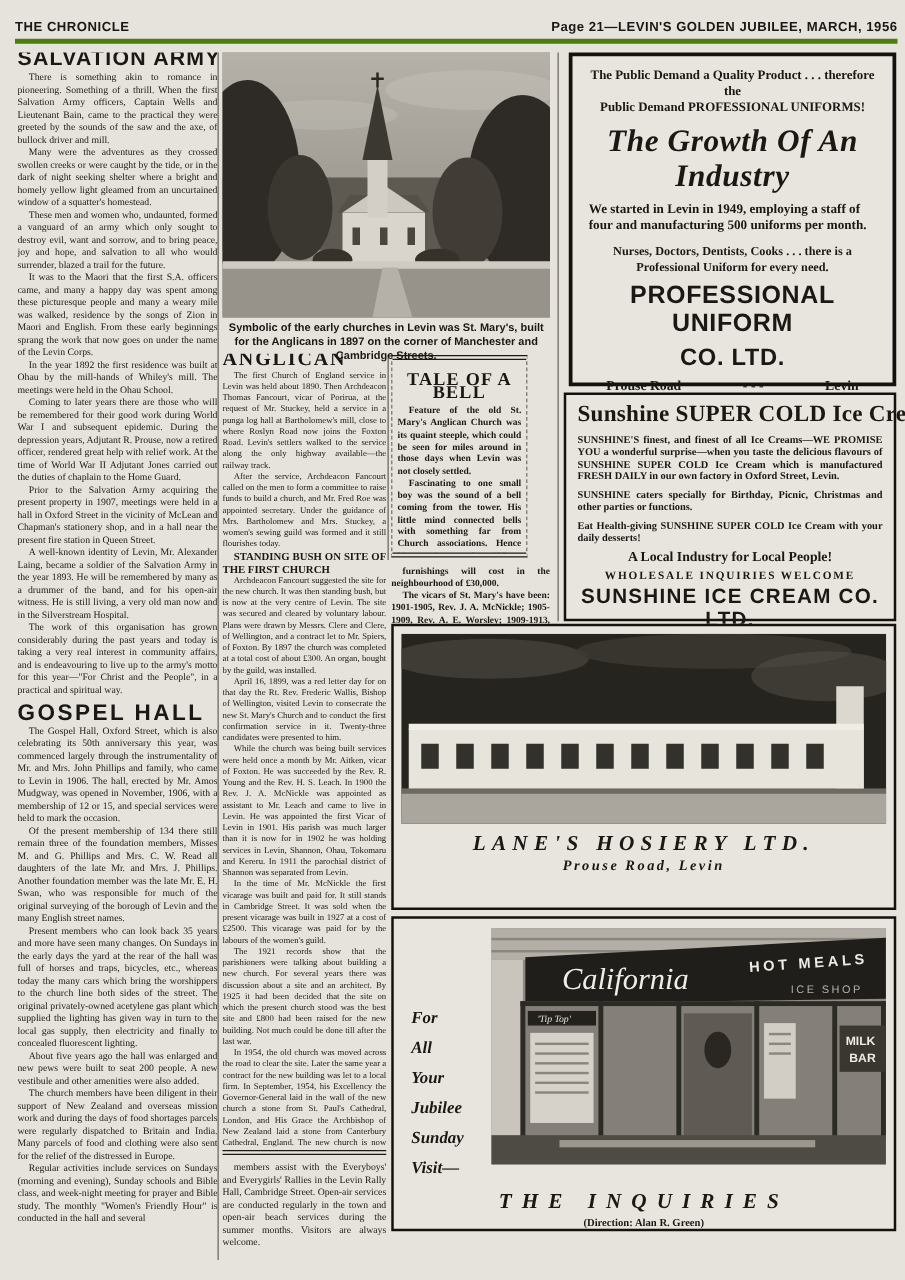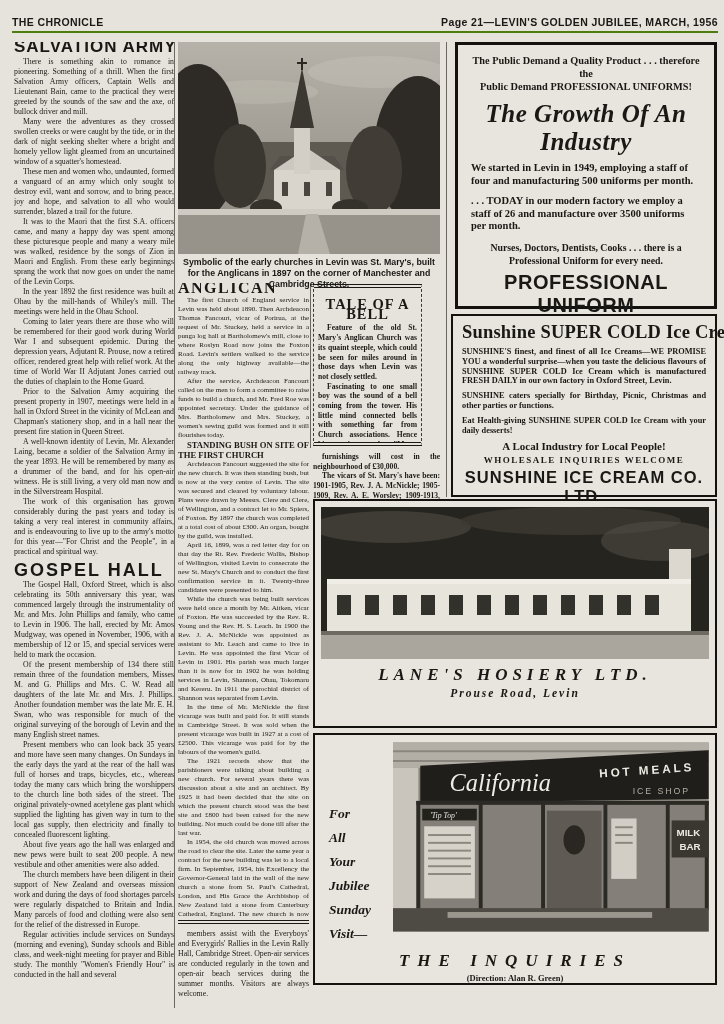--- a/index.html
+++ b/index.html
@@ -6,21 +6,21 @@
   body{
     width:724px;height:1024px;position:relative;
     background:#e6e3dc;
     color:#1a1815;
     font-family:"Liberation Serif",serif;
     overflow:hidden;
   }
   .abs{position:absolute;}
   
   .masthead{left:12px;top:16px;right:6px;display:flex;justify-content:space-between;align-items:flex-end;
-    border-bottom:2px solid #4d7c0f;padding-bottom:3px;}
+    border-bottom:4px solid #4d7c0f;padding-bottom:3px;}
   .masthead span{font-family:"Liberation Sans",sans-serif;font-weight:bold;font-size:10.5px;letter-spacing:.4px;}
   
   .news p{margin:0;text-indent:9px;text-align:justify;}
   .col-left{left:14px;top:42px;width:160px;height:966px;overflow:hidden;font-size:7.8px;line-height:10px;}
   .head-gothic{font-family:"Liberation Sans",sans-serif;font-weight:bold;font-size:17px;letter-spacing:1px;
     margin:0 0 5px 0;white-space:nowrap;}
   .head-gothic.gh{margin-top:8px;font-size:18px;letter-spacing:2px;}
   .vrule{width:1px;background:#6b675f;}
   
   .church-photo{left:178px;top:42px;width:262px;height:212px;background:#8b877f;}
@@ -167,21 +167,20 @@
 <div class="abs bell-cont news">
     <p>furnishings will cost in the neighbourhood of £30,000.</p>
     <p>The vicars of St. Mary's have been: 1901-1905, Rev. J. A. McNickle; 1905-1909, Rev. A. E. Worsley; 1909-1913, Rev. S. G. Compton; 1913-1917, Rev. H. T. Stealey; 1917-1918, Rev. G. B. Stephenson; 1918-1922, Rev. W. F. Grove; 1922-1943, Rev. J. C. Davies; 1943-1952, Rev. G. B. Stote-Blandy; 1952, Rev. E. K. Norman.</p>
   </div>
 
 <div class="abs ad uniform-ad">
   <div class="u-line">The Public Demand a Quality Product . . . therefore the</div>
   <div class="u-line">Public Demand PROFESSIONAL UNIFORMS!</div>
   <div class="u-head">The Growth Of An Industry</div>
   <p class="u-para">We started in Levin in 1949, employing a staff of four and manufacturing 500 uniforms per month.</p>
-  <p class="u-para">. . . TODAY in our modern factory we employ a staff of 26 and manufacture over 3500 uniforms per month.</p>
   <div class="u-line" style="font-size:9.8px;">Nurses, Doctors, Dentists, Cooks . . . there is a Professional Uniform for every need.</div>
   <div class="u-co">PROFESSIONAL UNIFORM</div>
   <div class="u-co" style="font-size:19px;">CO. LTD.</div>
   <div class="u-addr">
     <span>Prouse Road</span>
     <span>-        -        -</span>
     <span>Levin</span>
   </div>
 </div>
 

